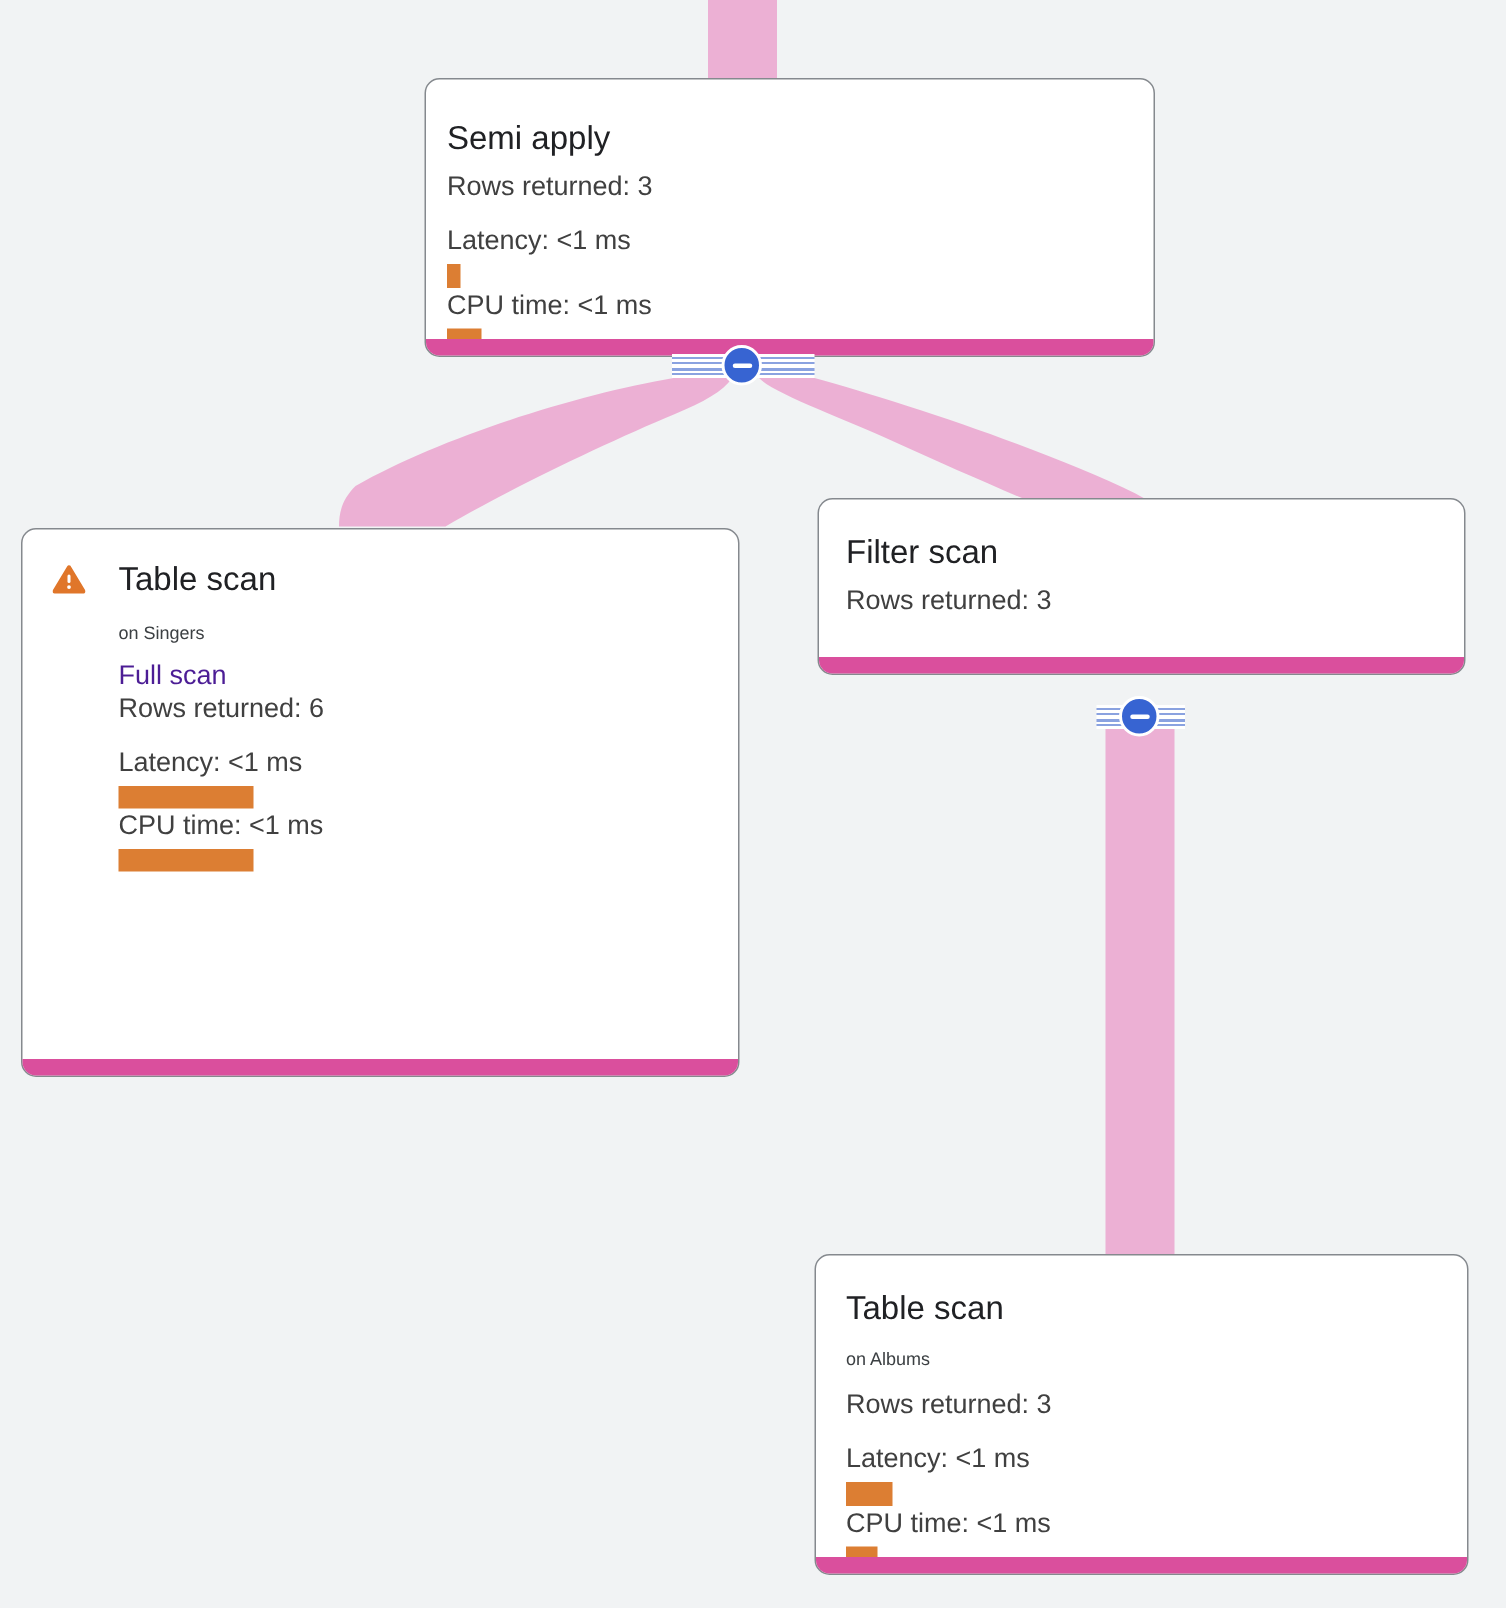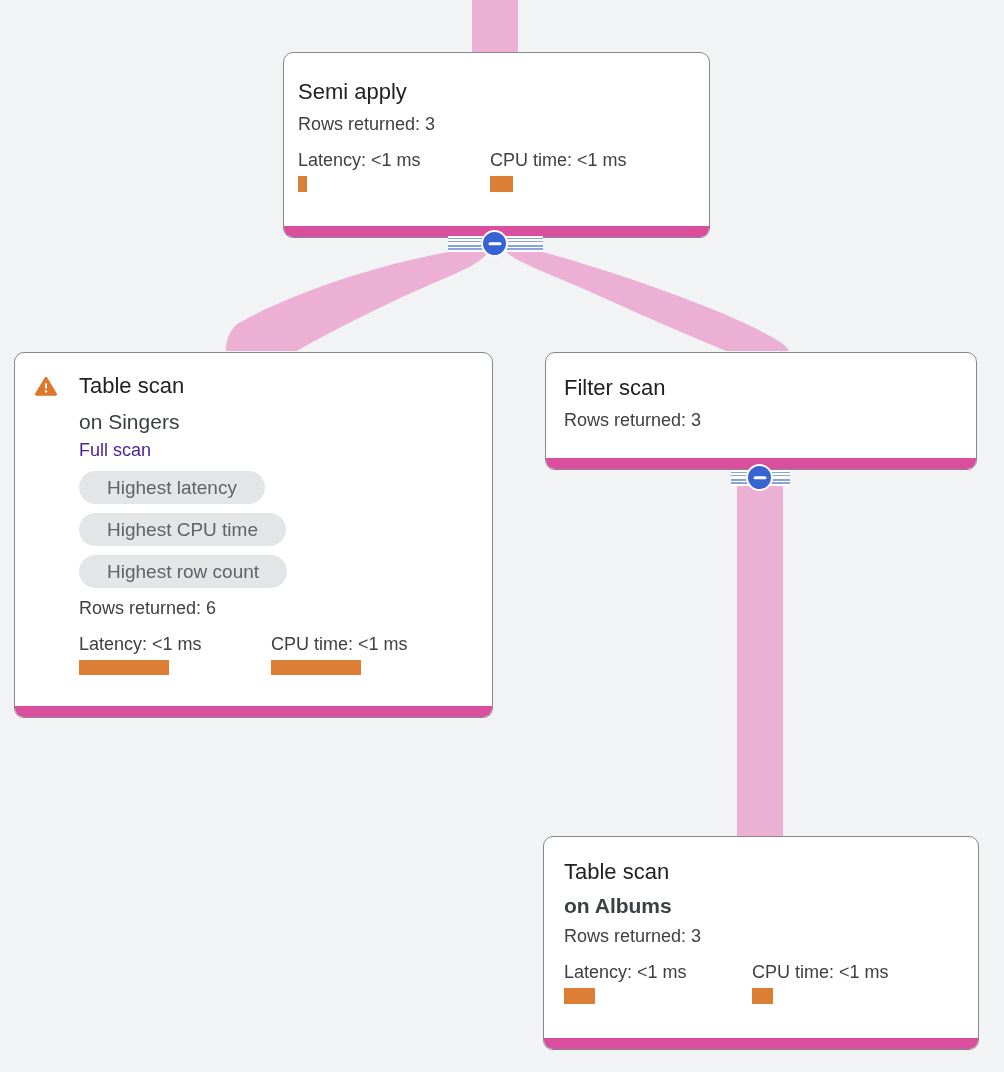--- a/index.html
+++ b/index.html
@@ -14,29 +14,29 @@
     position:absolute;z-index:2;background:#ffffff;
     border:1px solid #85898e;border-radius:10px;
     box-sizing:border-box;
   }
   .card .bottom-bar{
     position:absolute;left:0;right:0;bottom:0;height:11px;
     background:#da4f9d;border-radius:0 0 9px 9px;
   }
   .title{font-size:22px;line-height:26px;font-weight:500;color:#202124;}
   .body-line{font-size:18px;line-height:22px;color:#404040;}
-  .subtitle{font-size:21px;line-height:22px;color:#3c4043;}
+  .subtitle{font-size:12px;line-height:22px;color:#3c4043;}
   .muted{font-size:18px;line-height:22px;color:#4c1d95;}
   .chip{
     display:inline-block;background:#e3e5e7;color:#5f6368;
     font-size:19px;line-height:33px;height:33px;
     padding:0 28px;border-radius:17px;margin-bottom:9px;
   }
   .chip-stack .chip{display:table;}
-  .metrics{display:flex;margin-top:14px;}
+  .metrics{display:flex;margin-top:14px;flex-direction:column;}
   .metric{width:192px;}
   .metric .bar{height:16px;margin-top:5px;background:#dc7e33;}
   .header-row{display:flex;align-items:flex-start;}
   .warn{width:22px;height:20px;margin:3px 0 0 0;flex:0 0 auto;}
   
   .collapse-band{
     position:absolute;z-index:3;height:16px;
     background:linear-gradient(to bottom,
       #ffffff 0px,#ffffff 2px,
       #8aa2e0 2px,#8aa2e0 3.5px,
@@ -61,21 +61,21 @@
 </head>
 <body>
 
 <svg id="edge-layer" width="1004" height="1072" viewBox="0 0 1004 1072">
   <rect x="472" y="0" width="46" height="54" fill="#ecb0d4"></rect>
   <path d="M449 252 C385 263 295 291 237 324 C229 332 226 340 226 351 L297 351 C336 328 402 296 450 276 C469 268 482 261 488 252 Z" fill="#ecb0d4"></path>
   <path d="M543 252 C598 267 698 300 757 329 C775 339 786 344 789 351 L726 351 C700 340 645 317 595 294 C563 279 517 263 506 252 Z" fill="#ecb0d4"></path>
   <rect x="737" y="486" width="46" height="351" fill="#ecb0d4"></rect>
 </svg>
 
-<div class="card" style="left:283px;top:52px;width:427px;height:186px;">
+<div class="card" style="left:283px;top:52px;width:487px;height:186px;">
   <div style="padding:26px 18px 0 14px;">
     <div class="title">Semi apply</div>
     <div class="body-line" style="margin-top:8px;">Rows returned: 3</div>
     <div class="metrics">
       <div class="metric">
         <div class="body-line">Latency: &lt;1 ms</div>
         <div class="bar" style="width: 9px;"></div>
       </div>
       <div class="metric">
         <div class="body-line">CPU time: &lt;1 ms</div>
@@ -94,53 +94,48 @@
           <path d="M12 2 L22.5 19.5 L1.5 19.5 Z" fill="#e0762a" stroke="#e0762a" stroke-width="3" stroke-linejoin="round"></path>
           <rect x="10.9" y="7.2" width="2.2" height="6.2" rx="1.1" fill="#ffffff"></rect>
           <circle cx="12" cy="16.4" r="1.35" fill="#ffffff"></circle>
         </svg>
       </span>
       <div class="title" style="margin-left:22px;">Table scan</div>
     </div>
     <div style="margin-left:44px;">
       <div class="subtitle" style="margin-top:12px;">on Singers</div>
       <div class="muted" style="margin-top:6px;">Full scan</div>
-      <div class="chip-stack" style="margin-top:10px;">
-        <span class="chip">Highest latency</span>
-        <span class="chip">Highest CPU time</span>
-        <span class="chip">Highest row count</span>
-      </div>
       <div class="body-line">Rows returned: 6</div>
       <div class="metrics">
         <div class="metric">
           <div class="body-line">Latency: &lt;1 ms</div>
           <div class="bar" style="height: 15px; width: 90px;"></div>
         </div>
         <div class="metric">
           <div class="body-line">CPU time: &lt;1 ms</div>
           <div class="bar" style="height: 15px; width: 90px;"></div>
         </div>
       </div>
     </div>
   </div>
   <div class="bottom-bar"></div>
 </div>
 
-<div class="card" style="left:545px;top:352px;width:432px;height:118px;">
+<div class="card" style="left:545px;top:332px;width:432px;height:118px;">
   <div style="padding:22px 18px 0 18px;">
     <div class="title">Filter scan</div>
     <div class="body-line" style="margin-top:8px;">Rows returned: 3</div>
   </div>
   <div class="bottom-bar"></div>
 </div>
 
 <div class="card" style="left:543px;top:836px;width:436px;height:214px;">
   <div style="padding:22px 18px 0 20px;">
     <div class="title">Table scan</div>
-    <div class="subtitle" style="margin-top:10px;font-weight:bold;">on Albums</div>
+    <div class="subtitle" style="margin-top:10px;">on Albums</div>
     <div class="body-line" style="margin-top:8px;">Rows returned: 3</div>
     <div class="metrics">
       <div class="metric" style="width:188px;">
         <div class="body-line">Latency: &lt;1 ms</div>
         <div class="bar" style="width: 31px;"></div>
       </div>
       <div class="metric" style="width:188px;">
         <div class="body-line">CPU time: &lt;1 ms</div>
         <div class="bar" style="width: 21px;"></div>
       </div>

